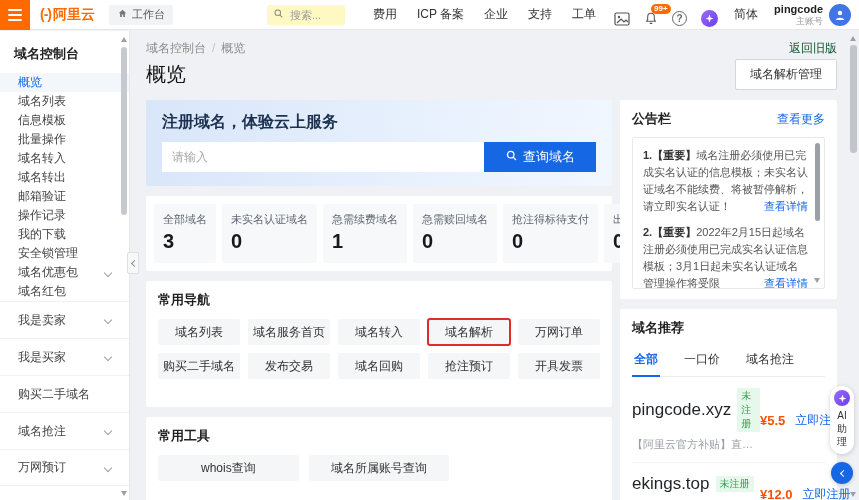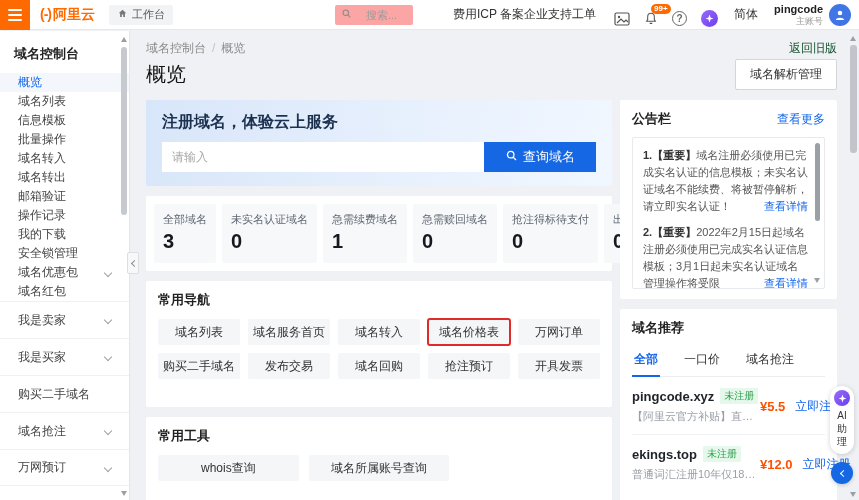--- a/index.html
+++ b/index.html
@@ -15,25 +15,25 @@
   .topbar { position: absolute; top:0; left:0; right:0; height:30px; background:#fff;
     border-bottom:1px solid #e8e8e8; display:flex; align-items:center; z-index:30; }
   .hamburger { width:30px; height:30px; background:#ff6a00; display:flex; flex-direction:column;
     justify-content:center; align-items:center; gap:3px; cursor:pointer; flex:0 0 auto; }
   .hamburger span { display:block; width:14px; height:2px; background:#fff; border-radius:1px; }
   .logo { display:flex; align-items:baseline; margin-left:10px; cursor:pointer; }
   .logo-mark { color:#ff6a00; font-weight:700; font-size:14px; letter-spacing:-1px; }
   .logo-text { color:#ff6a00; font-weight:700; font-size:14px; margin-left:2px; }
   .workbench { margin-left:14px; background:#f2f3f5; border-radius:2px; height:20px;
     display:flex; align-items:center; padding:0 8px; gap:4px; color:#555; font-size:11px; cursor:pointer; }
-  .topbar-search { margin-left:auto; background:#fca5a5; border-radius:2px; height:20px; width:78px;
-    display:flex; align-items:center; padding:0 6px; gap:14px; }
+  .topbar-search { margin-left:auto; background:#fef9c3; border-radius:2px; height:20px; width:78px;
+    display:flex; align-items:center; padding:0 6px; gap:6px; }
   .topbar-search input { border:none; background:transparent; outline:none; width:48px; font-size:11px; color:#666; }
   .topbar-search input::placeholder { color:#9b9b9b; }
-  .topbar-menu { display:flex; align-items:center; margin-left:40px; }
+  .topbar-menu { display:flex; align-items:center; margin-left:28px; gap:20px; }
   .topbar-menu a { color:#333; font-size:12px; }
   .top-icons { display:flex; align-items:center; margin-left:18px; gap:14px;margin-top:8px; }
   .icon-btn { position:relative; display:flex; align-items:center; cursor:pointer; }
   .badge { position:absolute; top:-7px; left:7px; background:#ff6a00; color:#fff; font-size:8px;
     border-radius:7px; padding:1px 3px; line-height:1; font-weight:700; }
   .q-circle { width:15px; height:15px; border:1px solid #666; border-radius:50%; color:#666;
     font-size:10px; display:flex; align-items:center; justify-content:center; font-weight:700; }
   .purple-circle { width:17px; height:17px; border-radius:50%;
     background: linear-gradient(135deg,#9a6cf8,#6a3df0); display:flex; align-items:center; justify-content:center; }
   .lang { margin-left:16px; color:#333; cursor:pointer; }
@@ -113,21 +113,21 @@
   .nbox-scroll { position:absolute; top:3px; right:3px; bottom:3px; width:7px; }
   .nbox-scroll .thumb { position:absolute; top:2px; left:1px; width:5px; height:78px; background:#9aa0a6; border-radius:3px; }
 
   
   .tabs { display:flex; gap:22px; border-bottom:1px solid #ebedf0; margin-top:8px; }
   .tab { font-size:12px; color:#333; padding:6px 2px 7px; cursor:pointer; }
   .tab.active { color:#1366ec; font-weight:700; border-bottom:2px solid #1366ec; margin-bottom:-1px; }
   .dom-item { display:flex; justify-content:space-between; align-items:center; padding:11px 0 10px; }
   .dom-item + .dom-item { border-top:1px solid #f1f2f4; }
   .dom-name-row { display:flex; align-items:center; gap:6px; }
-  .dom-name { font-size:13px; font-weight:700; color:#1f2329; }
+  .dom-name { font-size:17px; font-weight:400; color:#1f2329; }
   .dom-badge { font-size:10px; color:#2ea04b; background:#e6f8ec; padding:1px 4px; border-radius:1px; }
   .dom-desc { font-size:11px; color:#9aa0a8; margin-top:5px; max-width:128px; white-space:nowrap;
     overflow:hidden; text-overflow:ellipsis; }
   .dom-right { display:flex; align-items:center; gap:10px; flex:0 0 auto; }
   .dom-price { font-size:13px; font-weight:700; color:#ff5000; }
   .dom-action { font-size:12px; }
 
   
   .collapse-handle { position:absolute; left:127px; top:252px; width:12px; height:22px; background:#f7f8f9;
     border:1px solid #dcdee0; border-radius:2px; z-index:25; display:flex; align-items:center; justify-content:center; cursor:pointer; }
@@ -345,21 +345,21 @@
           <div class="stat-value">0</div>
         </div>
       </div>
 
       <div class="card section">
         <div class="section-title">常用导航</div>
         <div class="btn-grid5">
           <div class="gray-btn">域名列表</div>
           <div class="gray-btn">域名服务首页</div>
           <div class="gray-btn">域名转入</div>
-          <div class="gray-btn hl">域名价格表</div>
+          <div class="gray-btn hl">域名解析</div>
           <div class="gray-btn">万网订单</div>
           <div class="gray-btn">购买二手域名</div>
           <div class="gray-btn">发布交易</div>
           <div class="gray-btn">域名回购</div>
           <div class="gray-btn">抢注预订</div>
           <div class="gray-btn">开具发票</div>
         </div>
       </div>
 
       <div class="card section">

